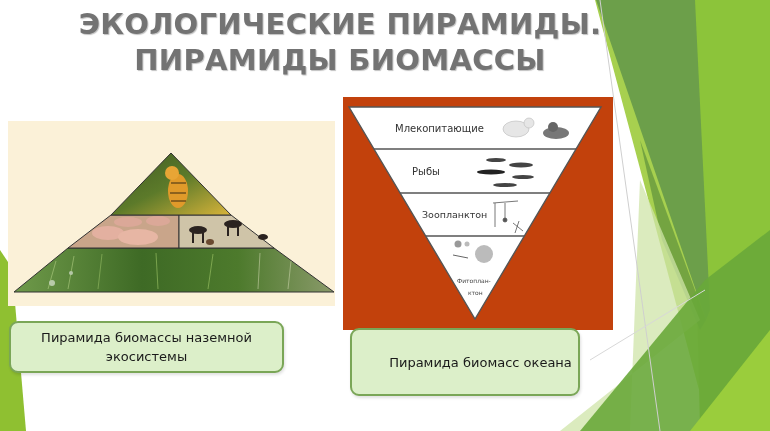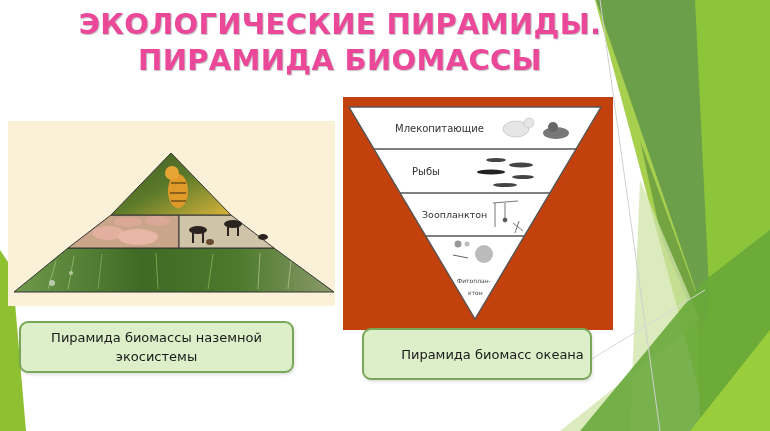--- a/index.html
+++ b/index.html
@@ -4,21 +4,21 @@
 <style>
   html, body { margin: 0; padding: 0; }
   body {
     width: 770px; height: 431px; overflow: hidden; position: relative;
     background: #ffffff;
     font-family: "DejaVu Sans", sans-serif;
   }
   .deco { position: absolute; left: 0; top: 0; width: 770px; height: 431px; pointer-events: none; }
   .title {
     position: absolute; left: 60px; top: 6px; width: 560px;
-    text-align: center; color: #ec4899;
+    text-align: center; color: #737373;
     font-family: "DejaVu Sans", sans-serif; font-weight: bold;
     font-size: 29px; line-height: 36px; letter-spacing: 0.3px;
     text-shadow: 1px 1px 1px rgba(0,0,0,0.25);
   }
   .title div { white-space: nowrap; }
   .img-terrestrial {
     position: absolute; left: 8px; top: 121px; width: 327px; height: 185px;
     background: #fbf1d8;
   }
   .img-ocean {
@@ -26,22 +26,22 @@
     background: #c2410c;
   }
   .caption {
     position: absolute; box-sizing: border-box;
     background: #dcefc9; border: 2px solid #7aa657; border-radius: 9px;
     color: #1a1a1a; font-family: "DejaVu Sans", sans-serif; font-size: 13px;
     display: flex; align-items: center; justify-content: center; text-align: center;
     line-height: 19px;
     box-shadow: 1px 2px 3px rgba(0,0,0,0.12);
   }
-  .cap-left { left: 19px; top: 321px; width: 275px; height: 52px; padding: 0 20px; }
-  .cap-right { left: 362px; top: 328px; width: 230px; height: 52px; padding-left: 31px; }
+  .cap-left { left: 9px; top: 321px; width: 275px; height: 52px; padding: 0 20px; }
+  .cap-right { left: 350px; top: 328px; width: 230px; height: 68px; padding-left: 31px; }
   svg text { font-family: "DejaVu Sans", sans-serif; }
 </style>
 </head>
 <body>
 
 <svg class="deco" viewBox="0 0 770 431">
 
   <polygon points="0,250 12,268 26,431 0,431" fill="#8fc031"></polygon>
 
   <polygon points="595,0 770,0 770,431 710,431" fill="#a7d04f"></polygon>
@@ -50,21 +50,21 @@
   <polygon points="640,140 706,320 700,330 662,240" fill="#5e923c" opacity="0.7"></polygon>
   <polygon points="640,180 700,320 560,431 630,431" fill="#cfe4a8" opacity="0.75"></polygon>
   <polygon points="580,431 705,280 770,230 770,431" fill="#69a83a" opacity="0.9"></polygon>
   <polygon points="690,431 770,330 770,431" fill="#9acd3c"></polygon>
   <line x1="600" y1="0" x2="660" y2="431" stroke="#cfcfcf" stroke-width="1"></line>
   <line x1="590" y1="360" x2="705" y2="290" stroke="#d8d8d8" stroke-width="1"></line>
 </svg>
 
 <div class="title">
   <div>ЭКОЛОГИЧЕСКИЕ ПИРАМИДЫ.</div>
-  <div>ПИРАМИДА БИОМАССЫ</div>
+  <div>ПИРАМИДЫ БИОМАССЫ</div>
 </div>
 
 <div class="img-terrestrial">
   <svg width="327" height="185" viewBox="0 0 327 185">
     <defs>
       <linearGradient id="gTop" x1="0" y1="0" x2="1" y2="1">
         <stop offset="0" stop-color="#3d5a22"></stop>
         <stop offset="0.5" stop-color="#5c7a2a"></stop>
         <stop offset="1" stop-color="#d9b43a"></stop>
       </linearGradient>

